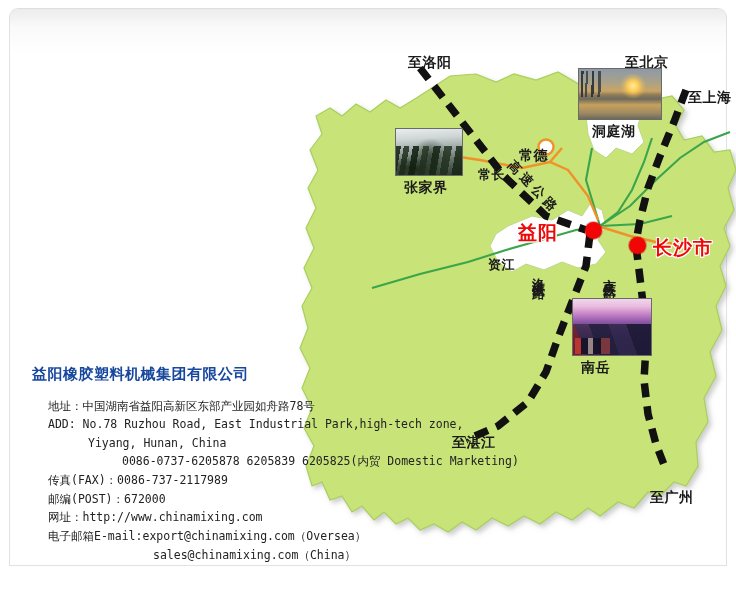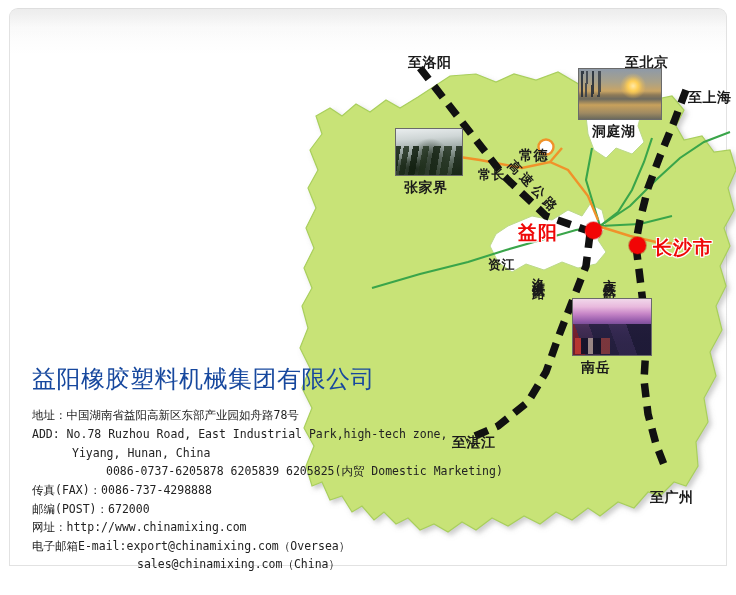--- a/index.html
+++ b/index.html
@@ -142,34 +142,35 @@
   .photo .px{position:relative;}
 
   
   #contact{
     position:absolute;
     left:32px;top:366px;
     width:420px;
   }
   #company-name{
     font-family:"DejaVu Sans","Liberation Sans",sans-serif;
-    font-size:24px;
-    font-weight:400;
+    font-size:15px;
+    font-weight:700;
     color:#17489e;
     letter-spacing:.5px;
     line-height:1.1;
     margin:0 0 14px 0;
     white-space:nowrap;
   }
   .cline{
     font-family:"DejaVu Sans Mono","Liberation Mono",monospace;
     font-size:11.5px;
     color:#222222;
     line-height:1.62;
     white-space:nowrap;
+    margin-left:16px;
   }
   .cline.ind1{padding-left:40px;}
   .cline.ind2{padding-left:74px;}
   .cline.ind3{padding-left:105px;}
 </style>
 </head>
 <body>
 
 <div id="panel">
   <div id="panel-sheen"></div>
@@ -275,19 +276,19 @@
 
 </div>
 
 <div id="contact">
   <div id="company-name">益阳橡胶塑料机械集团有限公司</div>
   <div id="contact-lines">
       <div class="cline">地址：中国湖南省益阳高新区东部产业园如舟路78号</div>
       <div class="cline">ADD: No.78 Ruzhou Road, East Industrial Park,high-tech zone,</div>
       <div class="cline ind1">Yiyang, Hunan, China</div>
       <div class="cline ind2">0086-0737-6205878 6205839 6205825(内贸 Domestic Marketing)</div>
-      <div class="cline">传真(FAX)：0086-737-4298888</div>
+      <div class="cline">传真(FAX)：0086-737-2117989</div>
       <div class="cline">邮编(POST)：672000</div>
       <div class="cline">网址：http://www.chinamixing.com</div>
       <div class="cline">电子邮箱E-mail:export@chinamixing.com（Oversea）</div>
       <div class="cline ind3">sales@chinamixing.com（China）</div>
     </div>
 </div>
 
 </body></html>

